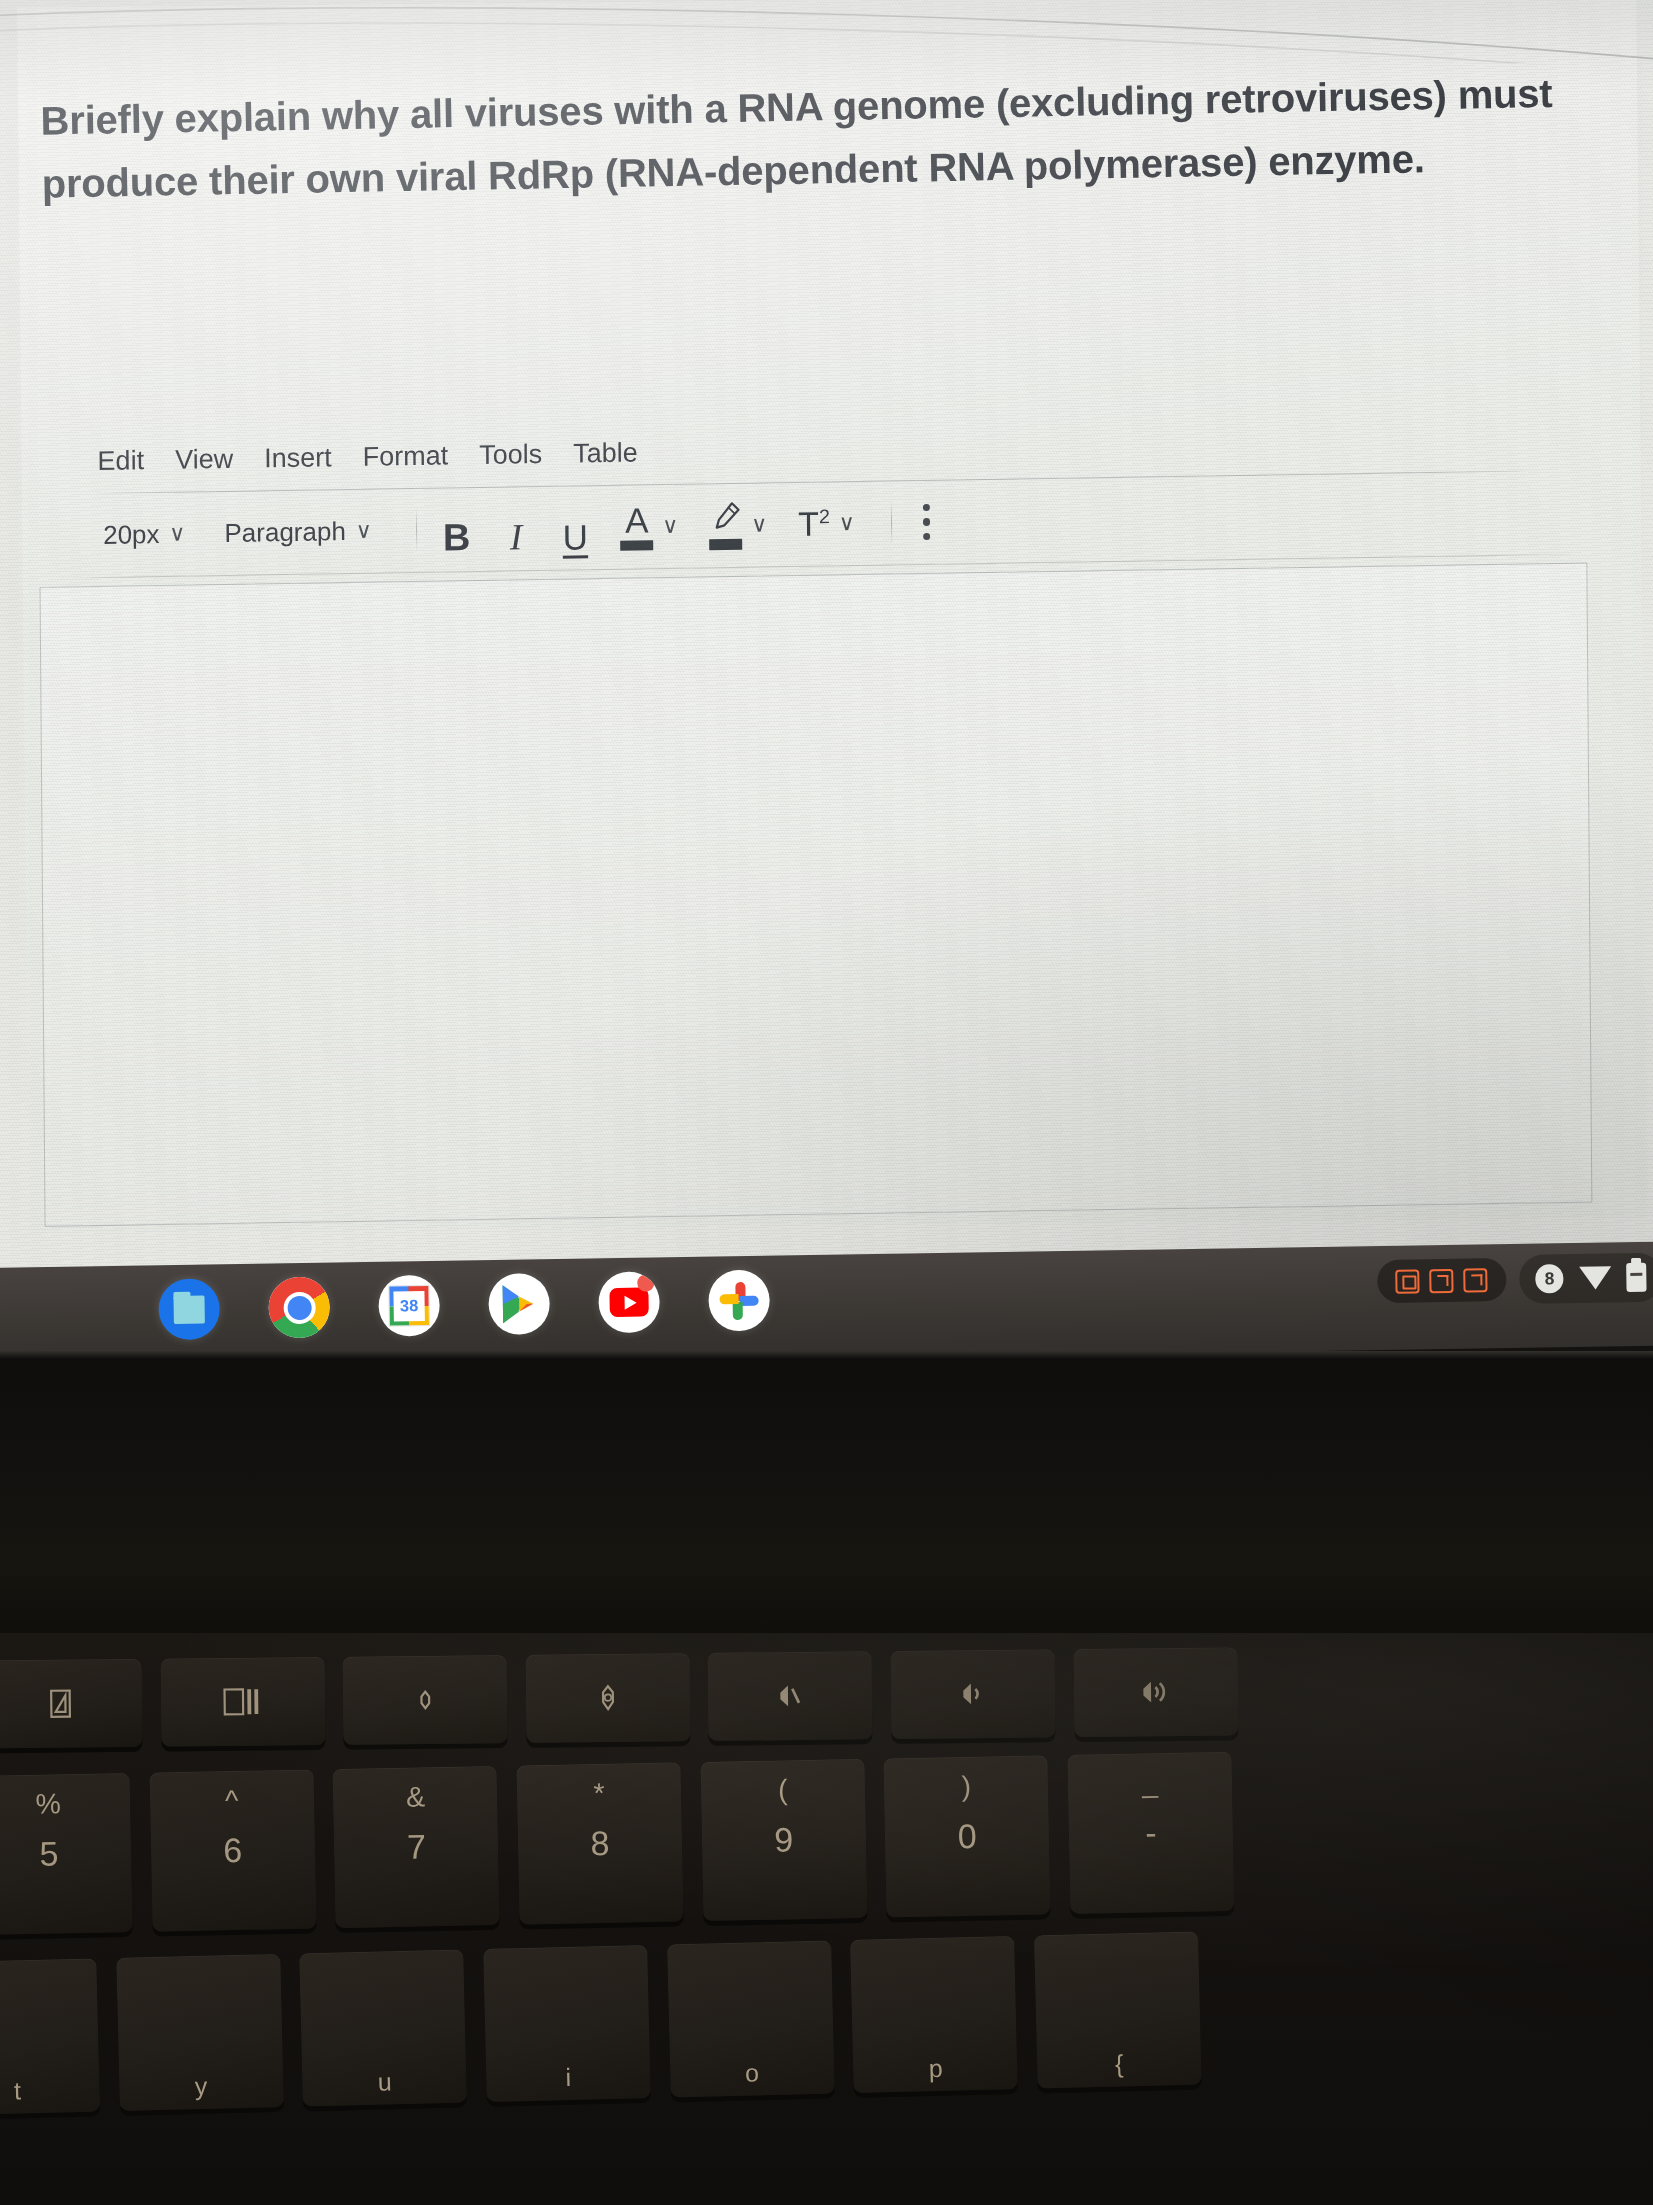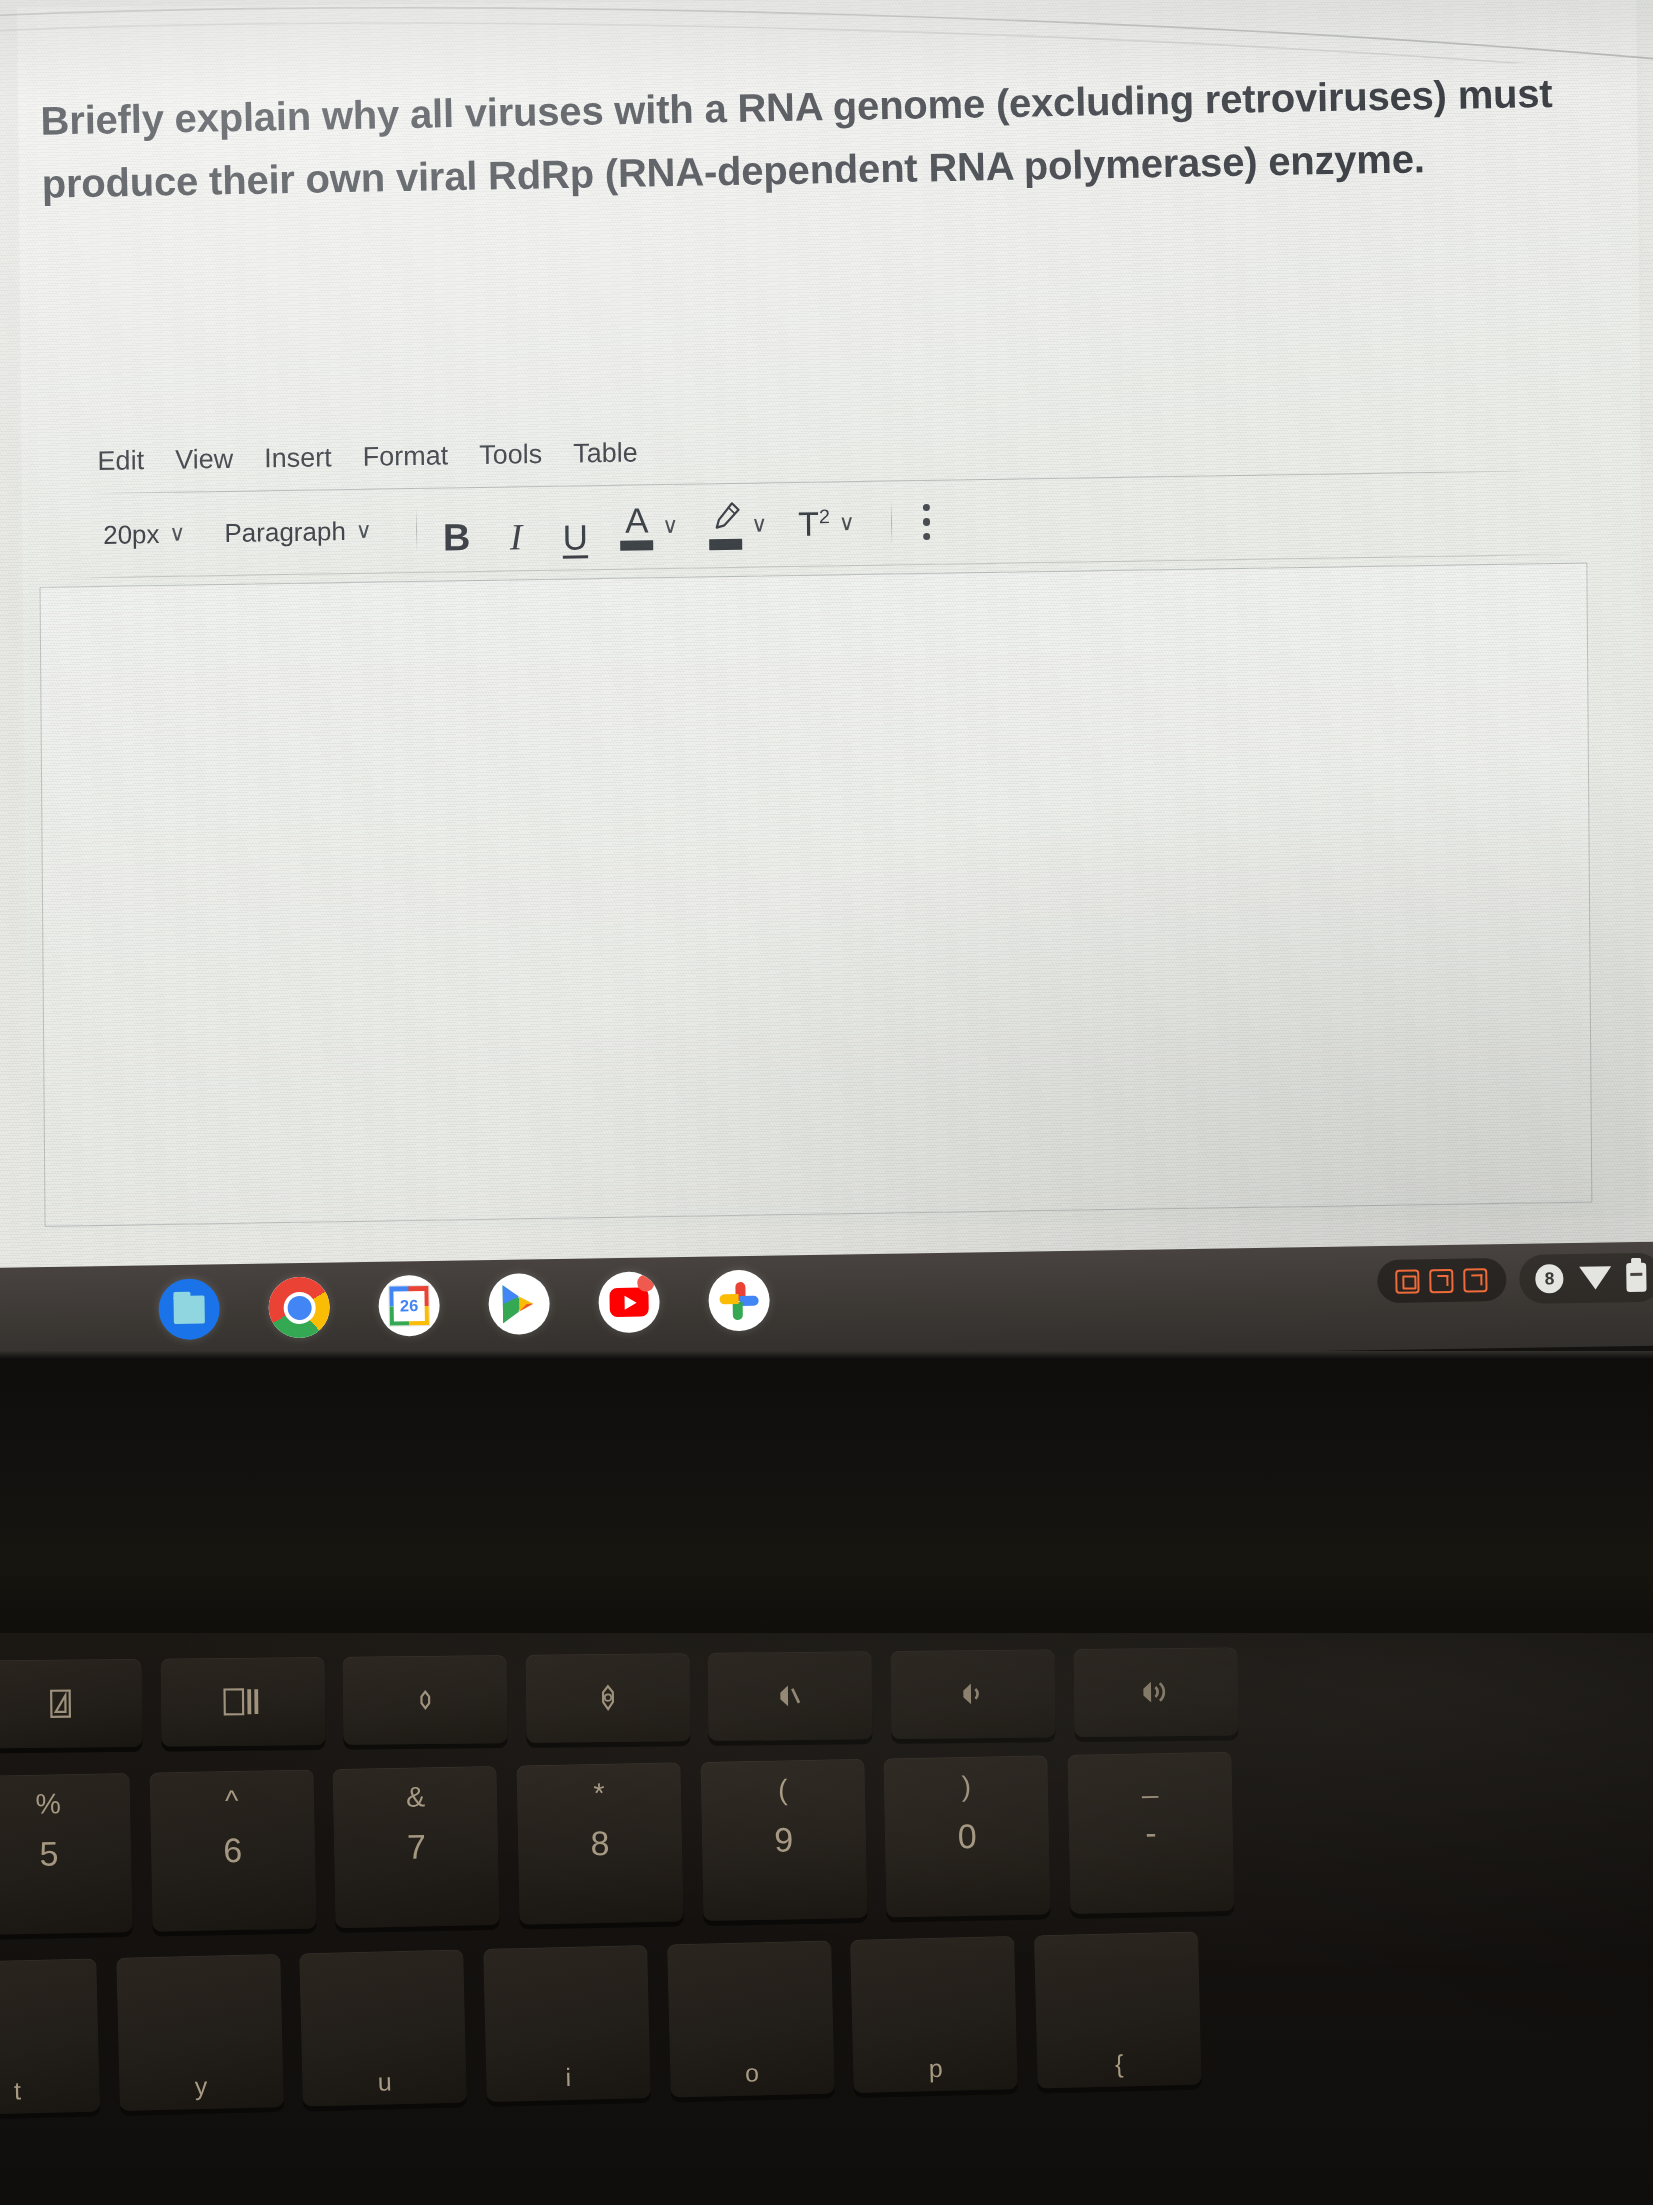--- a/index.html
+++ b/index.html
@@ -315,21 +315,21 @@
         <span class="c-b"></span>
 
       </span>
 
       <span class="appico ic-cal">
         <span class="sq">
           <span class="tl"></span>
           <span class="tr"></span>
           <span class="bl"></span>
           <span class="br"></span>
-          <span class="ctr">26</span>
+          <span class="ctr">38</span>
         </span>
       </span>
 
       <span class="appico ic-play">
         <span>
           <svg width="39" height="43" viewBox="0 0 72 78">
             <path d="M6 4 L50 39 L6 74 Z" fill="#34a853"></path>
             <path d="M6 4 L50 39 L6 74 Z" fill="none"></path>
             <path d="M6 4 L36 25 L6 39 Z" fill="#4285f4"></path>
             <path d="M6 39 L36 53 L6 74 Z" fill="#34a853"></path>

